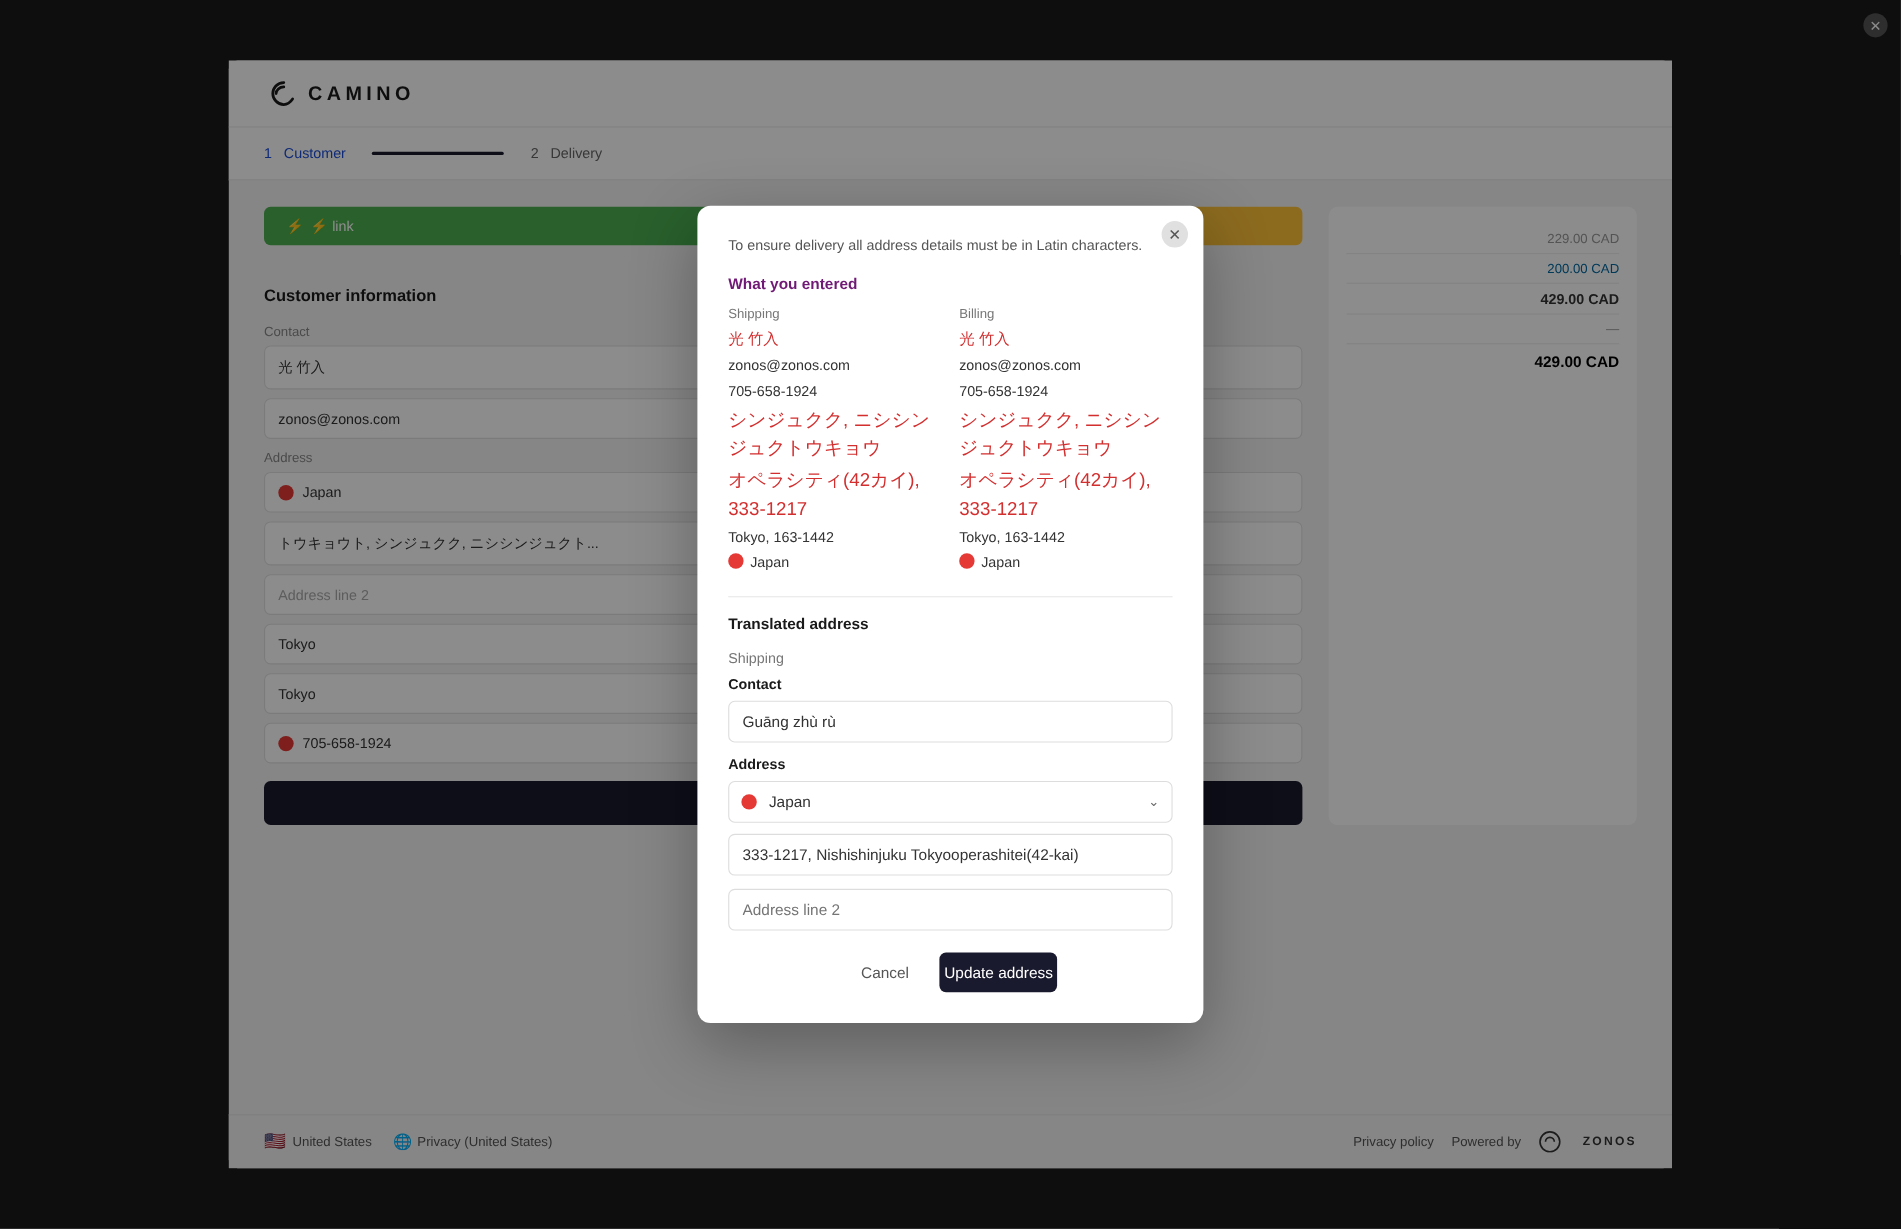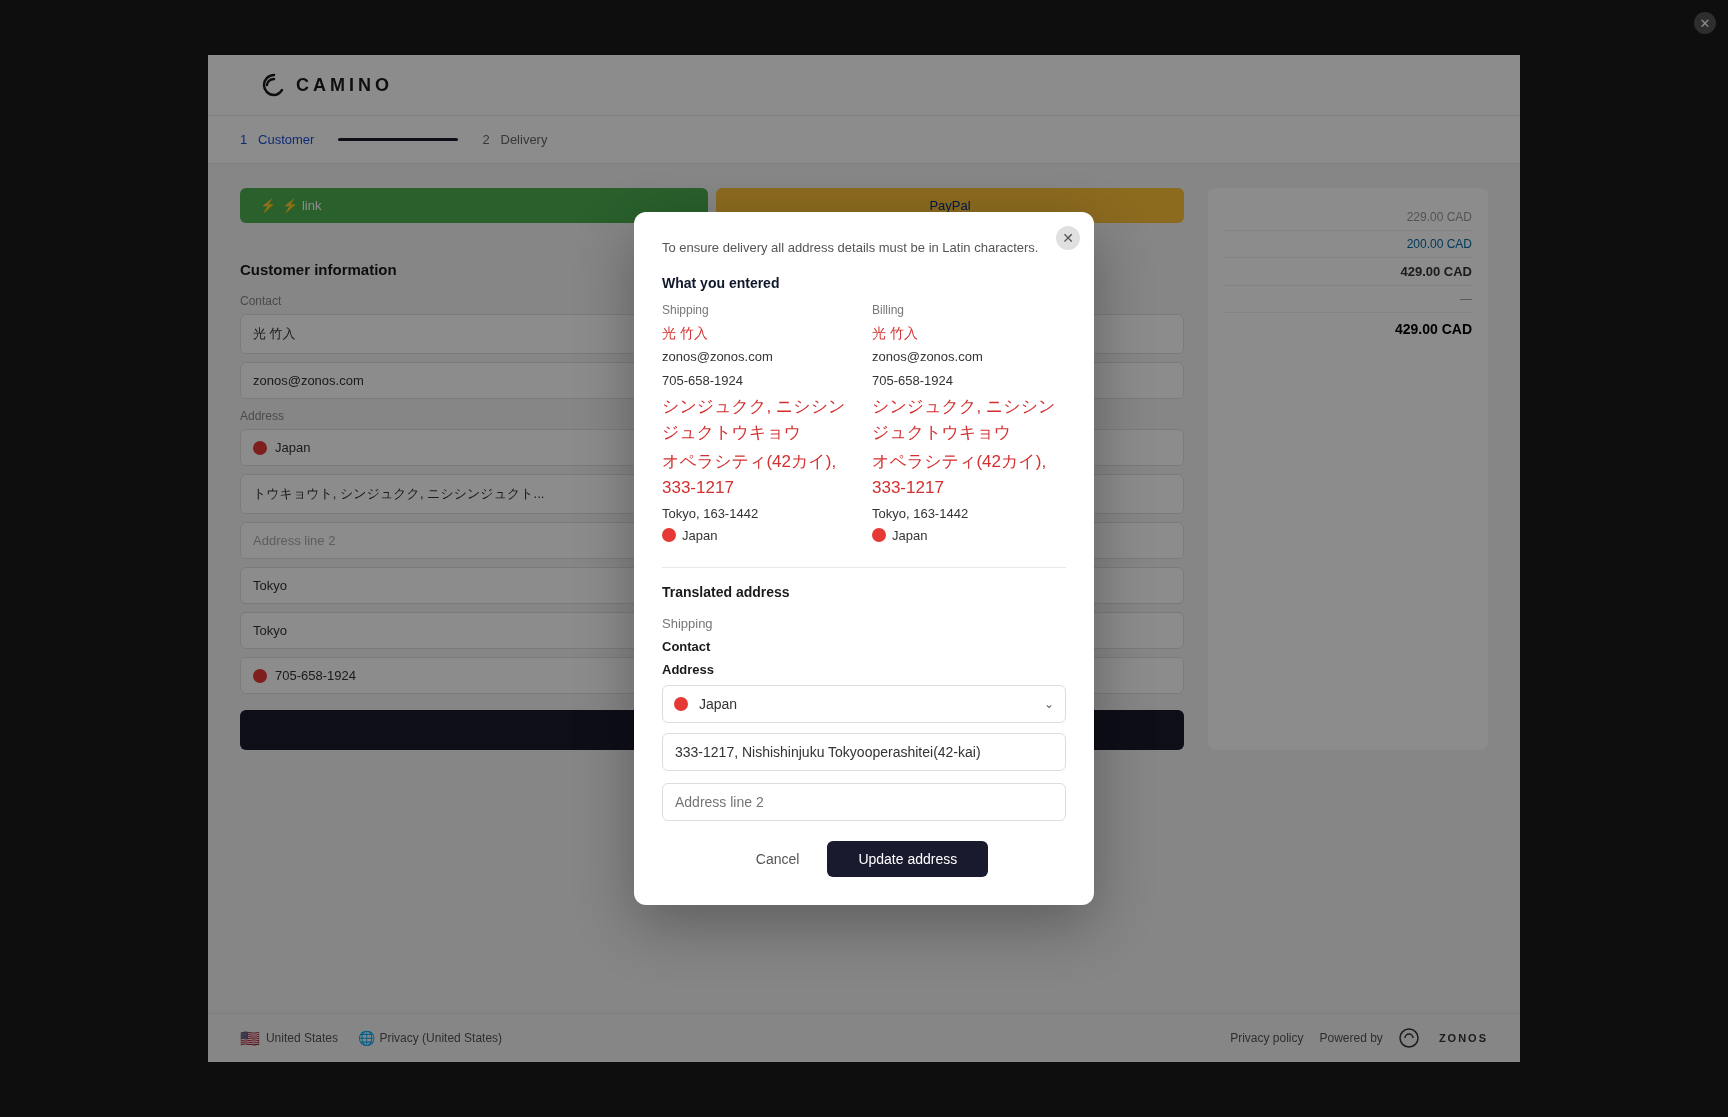--- a/index.html
+++ b/index.html
@@ -18,21 +18,21 @@
       top: 55px;
       left: 208px;
       right: 208px;
       bottom: 55px;
       background: #f5f5f5;
       border-radius: 8px;
     }
 
     .bg-header {
       background: white;
-      padding: 16px 52px;
+      padding: 16px 36px;
       border-bottom: 1px solid #e5e5e5;
       display: flex;
       align-items: center;
       gap: 12px;
     }
 
     .bg-logo {
       display: flex;
       align-items: center;
       gap: 8px;
@@ -274,21 +274,21 @@
 
     .modal-subtitle {
       font-size: 13px;
       color: #555;
       margin-bottom: 20px;
     }
 
     .section-label {
       font-size: 14px;
       font-weight: 600;
-      color: #0f172a;
+      color: #701a75;
       margin-bottom: 12px;
     }
 
     
     .entered-grid {
       display: grid;
       grid-template-columns: 1fr 1fr;
       gap: 16px;
       margin-bottom: 24px;
     }
@@ -440,21 +440,21 @@
       color: #555;
       cursor: pointer;
       border-radius: 6px;
     }
 
     .btn-update {
       background: #1a1a2e;
       color: white;
       border: none;
       border-radius: 6px;
-      padding: 10px 31px;
+      padding: 10px 4px;
       font-size: 14px;
       font-weight: 500;
       cursor: pointer;
     }
 
     
     .bg-address-field {
       background: white;
       border: 1px solid #e0e0e0;
       border-radius: 6px;
@@ -633,20 +633,21 @@
 
     <hr class="divider">
 
     
     <div class="translated-label">Translated address</div>
 
     <div class="shipping-label">Shipping</div>
 
     <div class="contact-label">Contact</div>
 
+    <input type="text" class="input-field" value="Guāng zhù rù" style="">
 
     <div class="address-label">Address</div>
 
     
     <div class="country-select-wrapper">
       <div class="country-flag-overlay"></div>
       <select>
         <option value="Japan">Japan</option>
         <option value="United States">United States</option>
         <option value="Canada">Canada</option>

